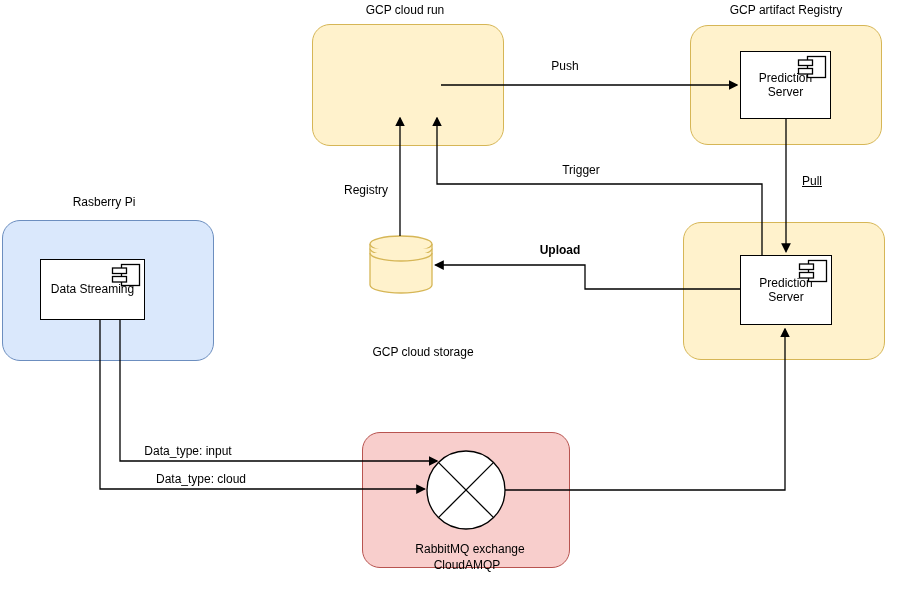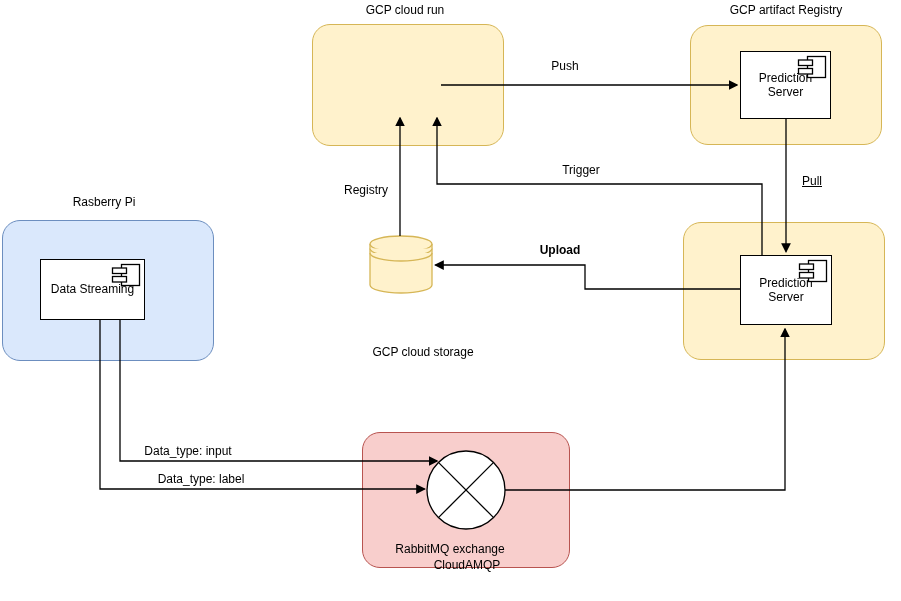--- a/index.html
+++ b/index.html
@@ -36,21 +36,21 @@
   .n-data-streaming{left:40px;top:259px;width:105px;height:61px;}
 
   .comp-icon{position:absolute;top:3px;right:3px;width:30px;height:24px;}
 
   .lbl{position:absolute;transform:translate(-50%,-50%);white-space:nowrap;}
   .t-cloud-run{left:405px;top:10px;}
   .t-artifact-registry{left:786px;top:10px;}
   .t-raspberry{left:101px;top:202px;padding-left:6px;}
   .t-cloudamqp{left:467px;top:565px;}
   .t-cloud-storage{left:423px;top:310px;margin-top:42px;}
-  .t-rabbitmq{left:450px;top:549px;}
+  .t-rabbitmq{left:470px;top:549px;}
 
   .e-push{left:565px;top:66px;text-align:center;}
   .e-pull{left:812px;top:181px;text-decoration:underline;}
   .e-trigger{left:581px;top:170px;text-align:right;}
   .e-download{left:366px;top:190px;}
   .e-upload{left:560px;top:250px;font-weight:bold;}
   .e-input{left:188px;top:451px;}
   .e-label{left:201px;top:479px;}
 
   svg.wires{position:absolute;left:0;top:0;pointer-events:none;}
@@ -136,15 +136,15 @@
 
   <div class="lbl t-cloud-storage">GCP cloud storage</div>
   <div class="lbl t-rabbitmq">RabbitMQ exchange</div>
 
   <div class="lbl e-push">Push</div>
   <div class="lbl e-pull">Pull</div>
   <div class="lbl e-trigger">Trigger</div>
   <div class="lbl e-download">Registry</div>
   <div class="lbl e-upload">Upload</div>
   <div class="lbl e-input">Data_type: input</div>
-  <div class="lbl e-label">Data_type: label</div>
+  <div class="lbl e-label">Data_type: cloud</div>
 
 </div>
 
 </body></html>

